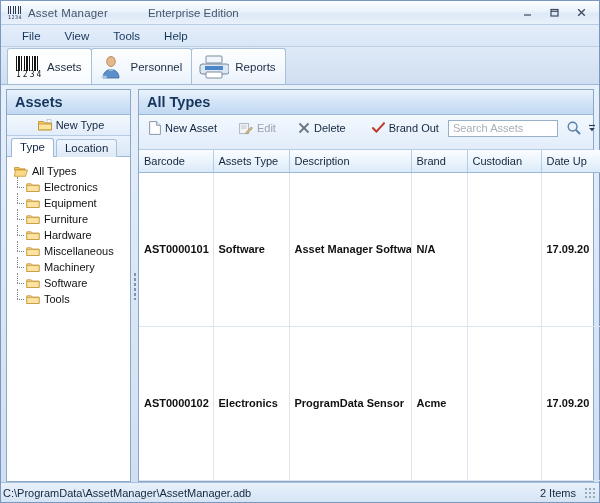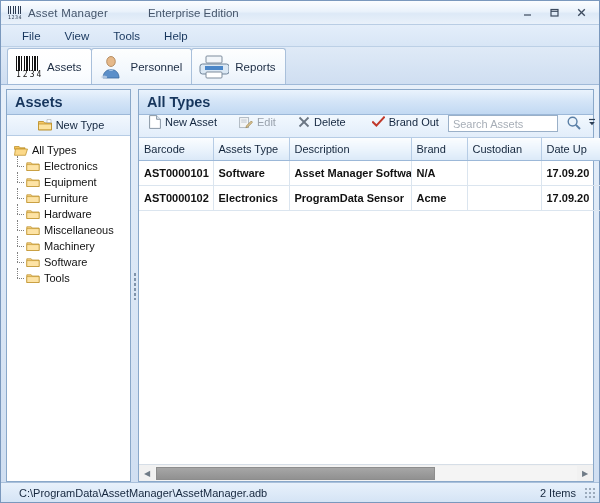--- a/index.html
+++ b/index.html
@@ -240,22 +240,22 @@
   .rightpanel {
     flex: 1;
     display: flex;
     flex-direction: column;
     background: #ffffff;
     border: 1px solid #8aa8c9;
     min-width: 0;
     min-height: 0;
   }
   .main-toolbar {
-    height: 23px;
-    display: flex; 
+    height: 35px;
+    display: flex; align-items: center;
     padding: 0 2px 8px 5px;
     gap: 4px;
     background: linear-gradient(180deg,#f2f8fe 0%,#e2edfa 100%);
     border-bottom: 1px solid #b6cce5;
     flex: none;
   }
   .mt-btn {
     display: flex; align-items: center; gap: 4px;
     padding: 2px 5px;
     font-size: 11px;
@@ -281,21 +281,20 @@
     font-family: "Liberation Sans", sans-serif;
   }
   .search-box::placeholder { color: #a7aeb7; }
   .ico-mag { width: 16px; height: 16px; flex: none; margin: 0 2px 0 4px; }
   .ico-chev { width: 8px; height: 14px; flex: none; color:#2c3e55; }
 
   
   .gridwrap {
     flex: 1;
     display: flex;
-    flex-direction: column;
     min-height: 0;
     background: #fff;
   }
   table.grid {
     width: 100%;
     border-collapse: collapse;
     table-layout: fixed;
     font-size: 11px;
   }
   table.grid th {
@@ -337,21 +336,21 @@
     position: absolute; left: 1px; top: 1px;
     width: 66%; height: 13px;
     background: linear-gradient(180deg,#a6a6a6 0%,#919191 100%);
     border: 1px solid #8d8d8d;
   }
 
   
   .statusbar {
     height: 20px;
     display: flex; align-items: center;
-    padding: 0 4px 0 18px;
+    padding: 0 4px 0 2px;
     background: linear-gradient(180deg,#e8f1fb 0%,#d5e4f5 100%);
     border-top: 1px solid #a9c0db;
     font-size: 11px;
     color: #15263d;
     flex: none;
     justify-content: space-between;
   }
   .sb-spacer { flex: 1; }
   .sb-count { margin-right: 8px; }
   .sb-grip {
@@ -450,20 +449,24 @@
             <svg width="14" height="12" viewBox="0 0 14 12">
               <path d="M0.5 2.5h5l1.2 1.4h6.8v7H0.5z" fill="#f6c868" stroke="#b8891f" stroke-width="0.8"></path>
               <path d="M0.5 5h13v5.8H0.5z" fill="#fde3a0" stroke="#b8891f" stroke-width="0.7"></path>
               <path d="M9 0.6h4v3h-4z" fill="#ffffff" stroke="#9aa6b2" stroke-width="0.6"></path>
             </svg>
           </span>
           <span class="tb-label">New Type</span>
         </div>
       </div>
 
+      <div class="tabstrip">
+        <div class="ttab active">Type</div>
+        <div class="ttab">Location</div>
+      </div>
 
       <div class="tree">
         <div class="tree-root">
           <span class="lf">
             <svg width="14" height="11" viewBox="0 0 14 11">
               <path d="M0.5 1.5h4.6l1.1 1.3H11v1.4H0.5z" fill="#f2c25c" stroke="#b8891f" stroke-width="0.7"></path>
               <path d="M1.4 4h12.1l-2 6.3H0.5z" fill="#fcd989" stroke="#b8891f" stroke-width="0.7"></path>
             </svg>
           </span>
           <span>All Types</span>

